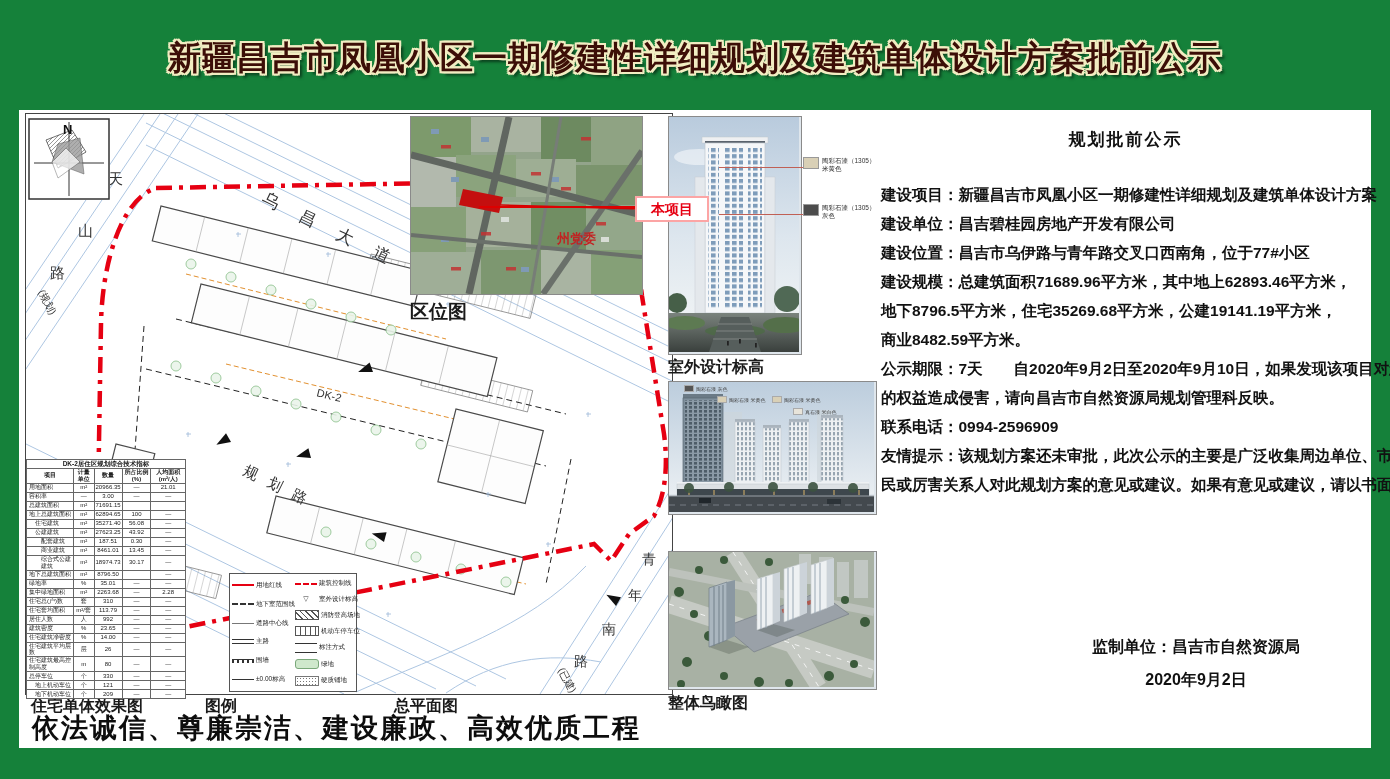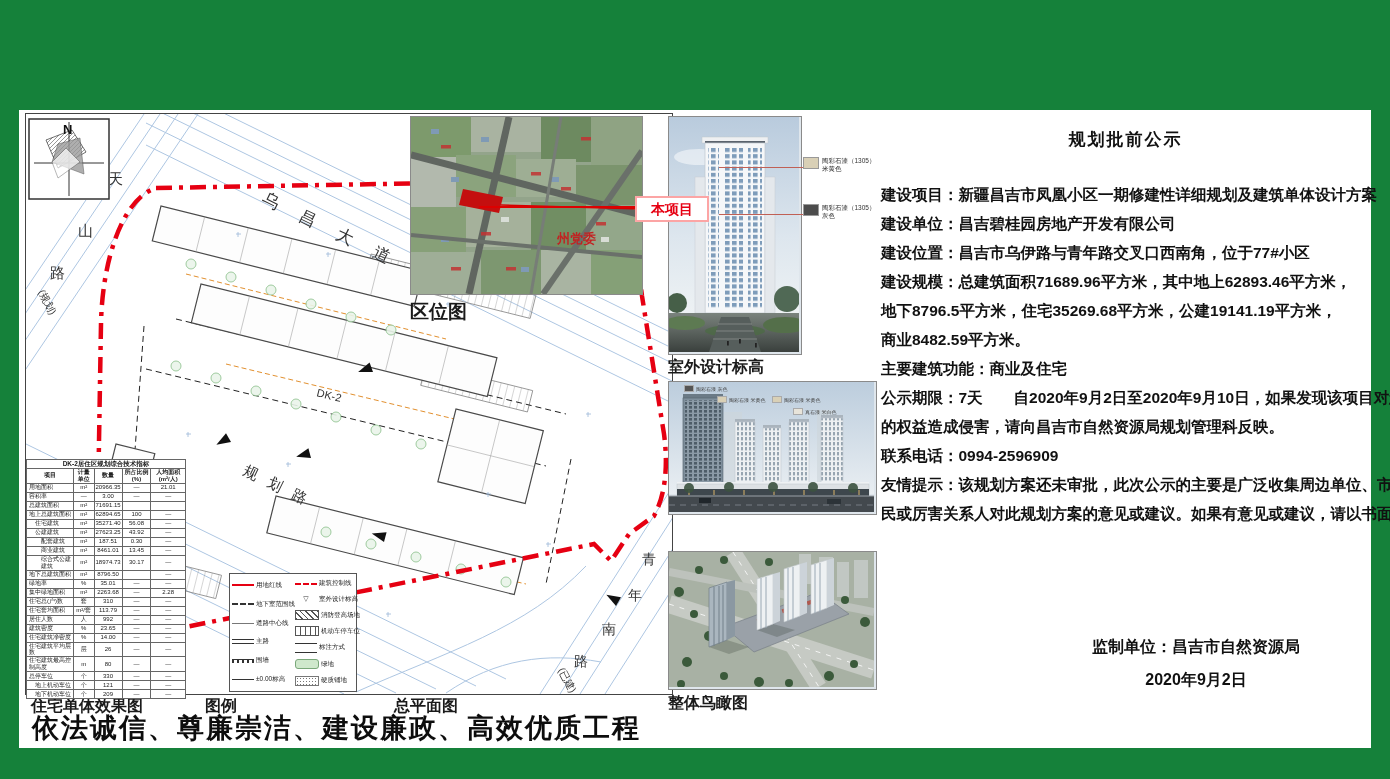--- a/index.html
+++ b/index.html
@@ -74,20 +74,21 @@
   .notice-lines div{font-size:15.5px;font-weight:bold;color:#111;line-height:29px;white-space:nowrap;}
   .notice-footer1{left:977px;top:527px;width:400px;text-align:center;font-size:16px;font-weight:bold;color:#111;}
   .notice-footer2{left:977px;top:560px;width:400px;text-align:center;font-size:16px;font-weight:bold;color:#111;}
   .slogan{left:13px;top:600px;font-size:27px;font-weight:bold;color:#0d0d0d;letter-spacing:2px;}
 </style>
 </head>
 <body>
 
 <div class="page">
 
+  <div class="main-title">新疆昌吉市凤凰小区一期修建性详细规划及建筑单体设计方案批前公示</div>
 
   <div class="content">
 
     <div class="abs plan-area">
       <svg width="646" height="580" viewBox="0 0 646 580">
         <defs>
           <pattern id="comb" width="7" height="24" patternUnits="userSpaceOnUse">
             <line x1="0" y1="0" x2="0" y2="24" stroke="#999" stroke-width="0.8"></line>
           </pattern>
         </defs>
@@ -755,21 +756,20 @@
     <div class="abs caption cap-aerial">整体鸟瞰图</div>
 
     <div class="abs notice-heading">规划批前公示</div>
     <div class="abs notice-lines">
         <div>建设项目：新疆昌吉市凤凰小区一期修建性详细规划及建筑单体设计方案</div>
         <div>建设单位：昌吉碧桂园房地产开发有限公司</div>
         <div>建设位置：昌吉市乌伊路与青年路交叉口西南角，位于77#小区</div>
         <div>建设规模：总建筑面积71689.96平方米，其中地上62893.46平方米，</div>
         <div>地下8796.5平方米，住宅35269.68平方米，公建19141.19平方米，</div>
         <div>商业8482.59平方米。</div>
-        <div>主要建筑功能：商业及住宅</div>
         <div>公示期限：7天　　自2020年9月2日至2020年9月10日，如果发现该项目对您</div>
         <div>的权益造成侵害，请向昌吉市自然资源局规划管理科反映。</div>
         <div>联系电话：0994-2596909</div>
         <div>友情提示：该规划方案还未审批，此次公示的主要是广泛收集周边单位、市</div>
         <div>民或厉害关系人对此规划方案的意见或建议。如果有意见或建议，请以书面</div>
       </div>
     <div class="abs notice-footer1">监制单位：昌吉市自然资源局</div>
     <div class="abs notice-footer2">2020年9月2日</div>
 
     <div class="abs slogan">依法诚信、尊廉崇洁、建设廉政、高效优质工程</div>

